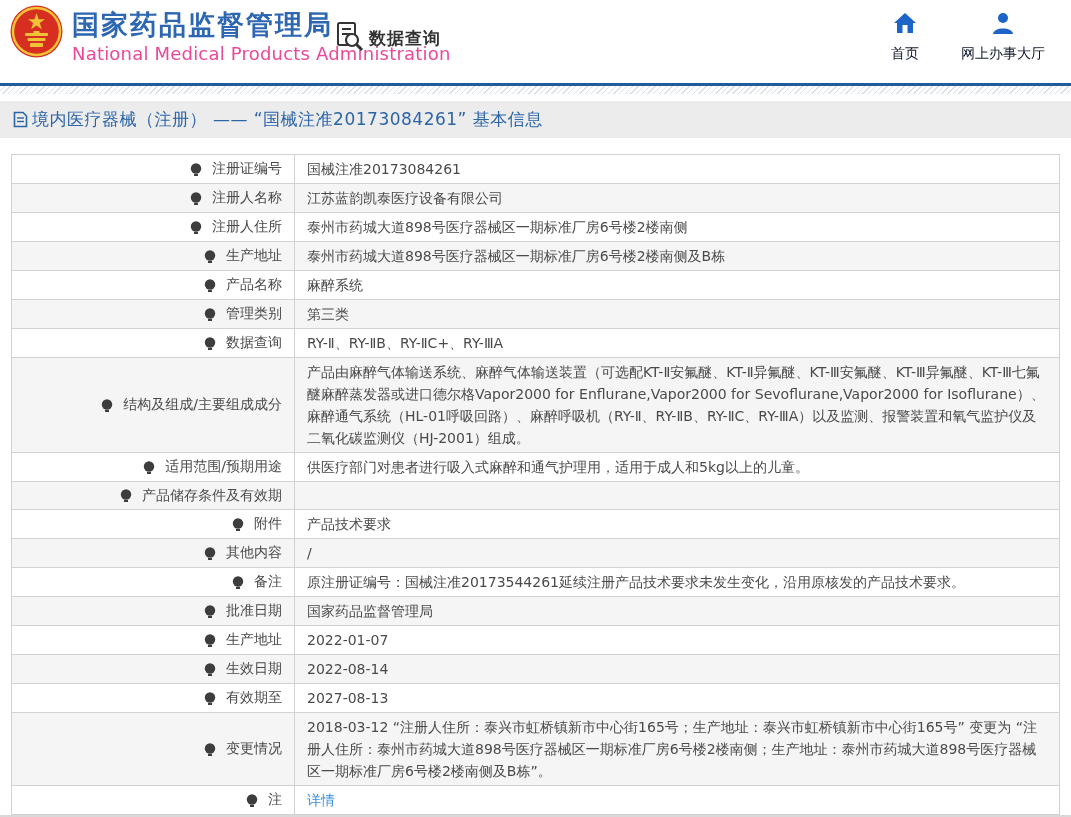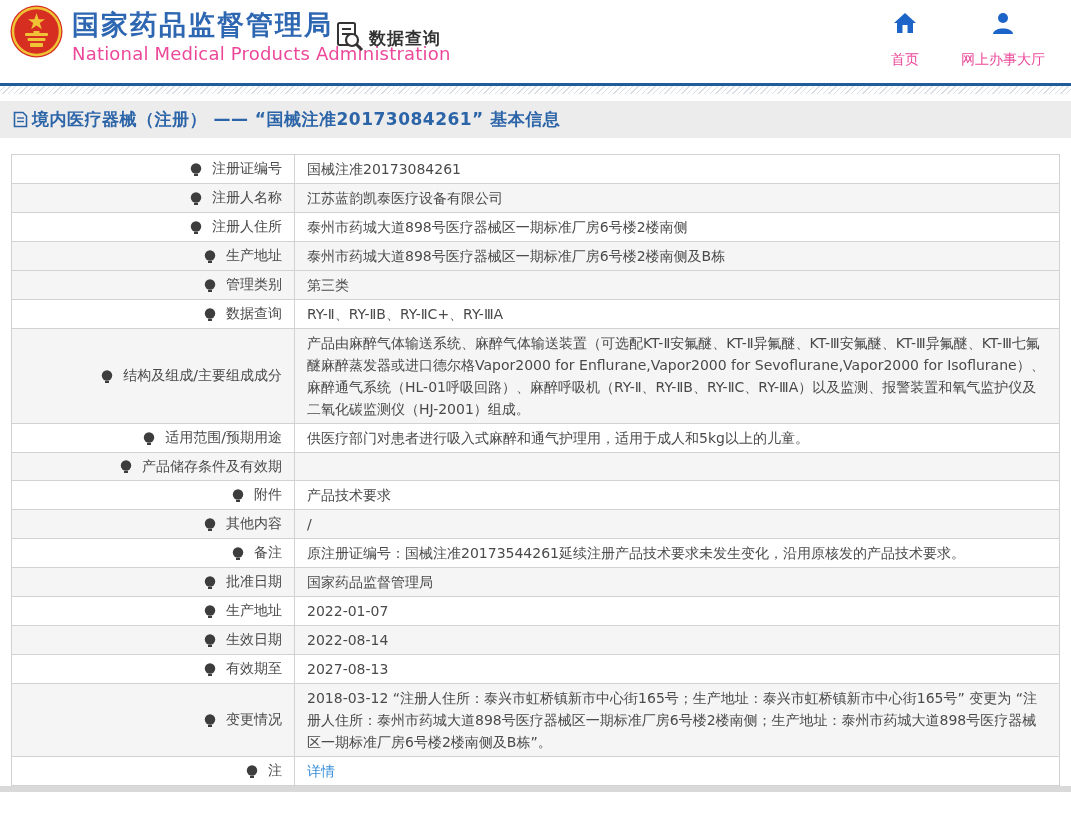--- a/index.html
+++ b/index.html
@@ -13,31 +13,31 @@
   
   .header { height:83px; position:relative; background:#fff; }
   .emblem { position:absolute; left:10px; top:5px; width:53px; height:53px; }
   .brand { position:absolute; left:72px; top:10px; }
   .brand-cn { font-size:27px; font-weight:bold; color:#2d66b1; letter-spacing:2px; line-height:30px; }
   .brand-en { font-size:18px; color:#ec4899; margin-top:3px; letter-spacing:.2px; }
   .module { position:absolute; left:336px; top:21px; display:flex; align-items:center; gap:5px; cursor:pointer; }
   .module-label { font-size:17px; font-weight:600; color:#333; letter-spacing:1px; }
   .nav { position:absolute; right:26px; top:12px; display:flex; gap:42px; }
   .nav-item { display:flex; flex-direction:column; align-items:center; cursor:pointer; }
-  .nav-item .nav-label { font-size:14px; color:#ec4899; margin-top:13px; }
+  .nav-item .nav-label { font-size:14px; color:#0f172a; margin-top:7px; }
 
   .blue-line { height:3px; background:#1f5c99; }
   .hatch { height:8px;
     background:repeating-linear-gradient(135deg,#ffffff 0 3px,#d9dfe6 3px 4px); }
 
   
   .title-gap { height:7px; }
   .titlebar { height:37px; background:#ececec; display:flex; align-items:center; padding-left:13px; }
   .titlebar .doc-icon { margin-right:4px; display:inline-flex; }
-  .page-title { font-size:17px; font-weight:bold; color:#2c64a8; letter-spacing:.5px;text-align:right; }
+  .page-title { font-size:17px; font-weight:normal; color:#2c64a8; letter-spacing:.5px;text-align:right; }
 
   
   .table-wrap { margin:16px 11px 0 11px; border:1px solid #d2d2d2; }
   .row { display:flex; min-height:28px; background:#fff; }
   .row + .row { border-top:1px solid #d2d2d2; }
   .row.alt { background:#f5f5f5; }
   .cell { display:flex; align-items:center; font-size:14px; color:#4a4a4a; }
   .cell.label { width:283px; justify-content:flex-end; text-align:right;
     padding:3px 12px; border-right:1px solid #d2d2d2;gap:8px; }
   .cell.value { flex:1; padding:3px 12px; line-height:22px; }
@@ -172,20 +172,34 @@
           <rect x="4" y="11" width="4" height="2" fill="#3d3d3d"></rect>
         </svg>
       </span>
       <span class="lbl-text">生产地址</span>
     </div>
     <div class="cell value">
       <span class="val-text">泰州市药城大道898号医疗器械区一期标准厂房6号楼2楼南侧及B栋</span>
     </div>
   </div>
 
+  <div class="row">
+    <div class="cell label">
+      <span class="note-ico" hidden="">
+        <svg width="12" height="13" viewBox="0 0 12 13">
+          <circle cx="6" cy="5.5" r="5.2" fill="#3d3d3d"></circle>
+          <rect x="4" y="11" width="4" height="2" fill="#3d3d3d"></rect>
+        </svg>
+      </span>
+      <span class="lbl-text">产品名称</span>
+    </div>
+    <div class="cell value">
+      <span class="val-text">麻醉系统</span>
+    </div>
+  </div>
 
   <div class="row alt">
     <div class="cell label">
       <span class="note-ico" hidden="">
         <svg width="12" height="13" viewBox="0 0 12 13">
           <circle cx="6" cy="5.5" r="5.2" fill="#3d3d3d"></circle>
           <rect x="4" y="11" width="4" height="2" fill="#3d3d3d"></rect>
         </svg>
       </span>
       <span class="lbl-text">管理类别</span>

